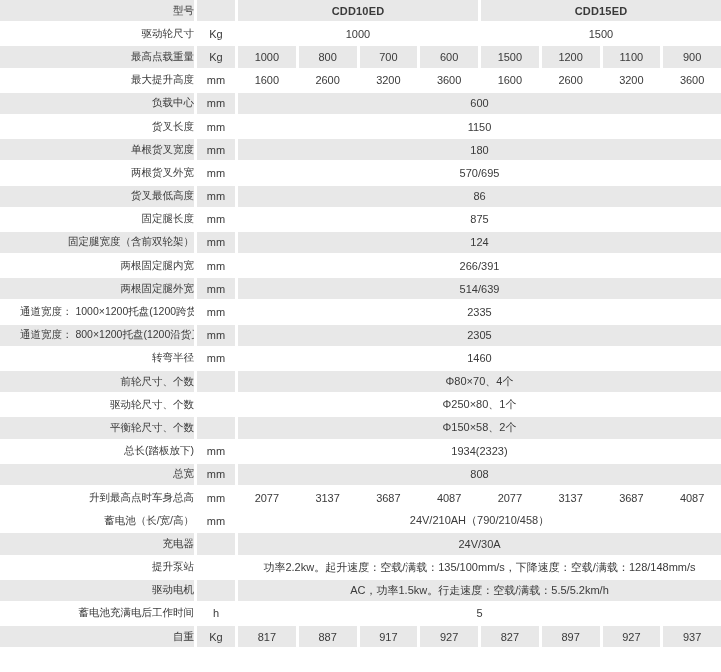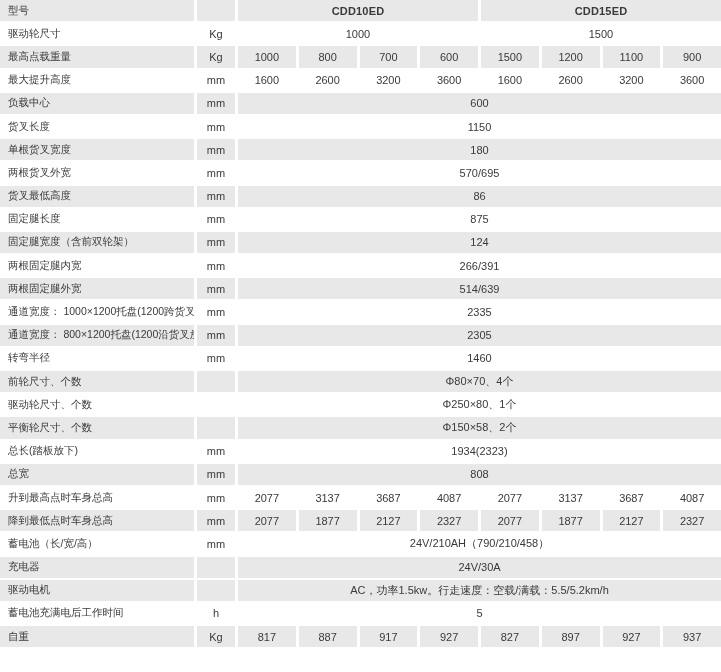--- a/index.html
+++ b/index.html
@@ -24,22 +24,22 @@
     font-size:11px;
     color:#3a3a3a;
     background:#ffffff;
     text-align:center;
     vertical-align:middle;
     white-space:nowrap;
     overflow:hidden;
   }
   tr.g td{background:#e8e8e8;}
   td.lbl{
-    text-align:left;
-    padding-left:8px;
+    text-align:right;
+    padding-left:20px;
     font-size:10.5px;
   }
   td.model{font-weight:600;letter-spacing:0.2px;margin-top:10px;}
 </style>
 </head>
 <body>
 
 <div class="viewport">
 <table class="spec">
 <colgroup>
@@ -204,45 +204,38 @@
 <td>2077</td>
 <td>3137</td>
 <td>3687</td>
 <td>4087</td>
 <td>2077</td>
 <td>3137</td>
 <td>3687</td>
 <td>4087</td>
 </tr>
 
-<tr class="g">
-<td class="lbl">降到最低点时车身总高</td>
-<td>mm</td>
-<td>2077</td>
-<td>1877</td>
-<td>2127</td>
-<td>2327</td>
-<td>2077</td>
-<td>1877</td>
-<td>2127</td>
-<td>2327</td>
-</tr>
 
 <tr>
 <td class="lbl">蓄电池（长/宽/高）</td>
 <td>mm</td>
 <td colspan="8">24V/210AH（790/210/458）</td>
 </tr>
 
 <tr class="g">
 <td class="lbl">充电器</td>
 <td></td>
 <td colspan="8">24V/30A</td>
 </tr>
 
+<tr>
+<td class="lbl">提升泵站</td>
+<td></td>
+<td colspan="8">功率2.2kw。起升速度：空载/满载：135/100mm/s，下降速度：空载/满载：128/148mm/s</td>
+</tr>
 
 <tr class="g">
 <td class="lbl">驱动电机</td>
 <td></td>
 <td colspan="8">AC，功率1.5kw。行走速度：空载/满载：5.5/5.2km/h</td>
 </tr>
 
 <tr>
 <td class="lbl">蓄电池充满电后工作时间</td>
 <td>h</td>

